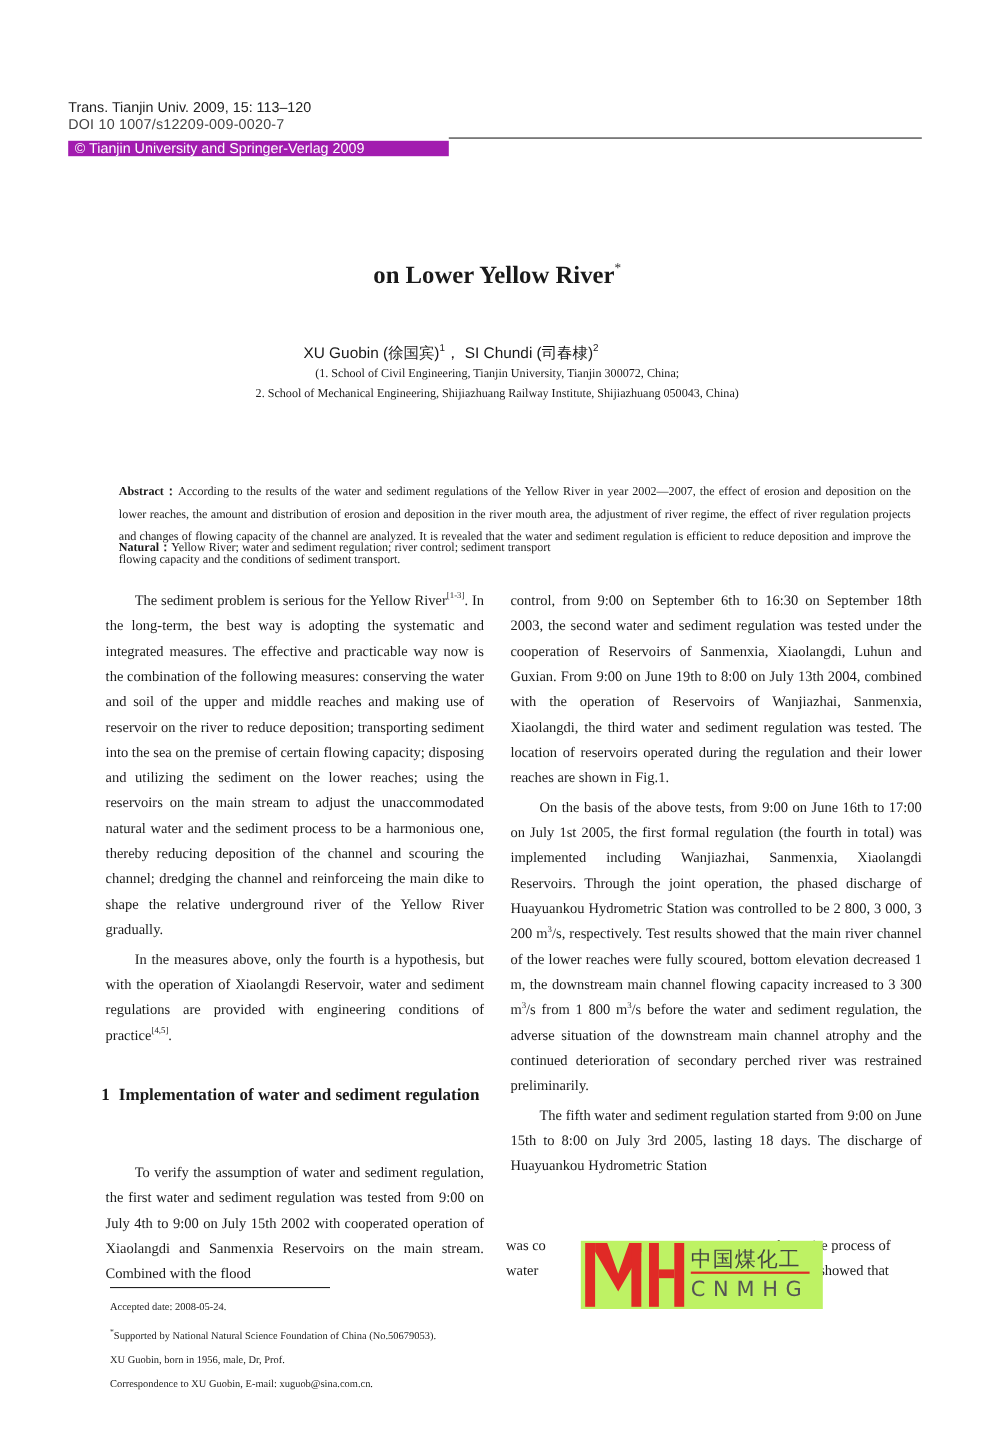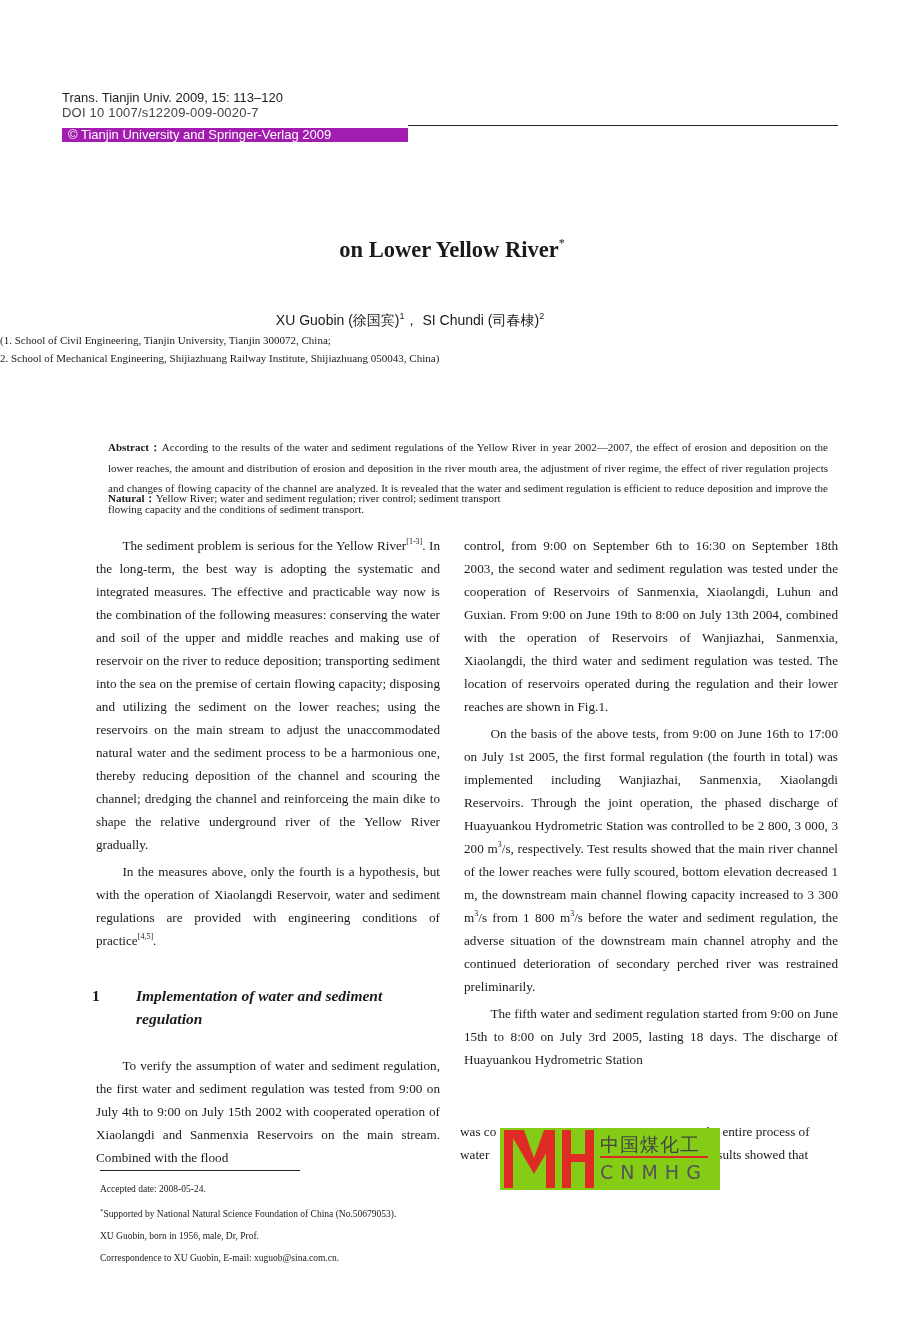--- a/index.html
+++ b/index.html
@@ -11,47 +11,47 @@
     #header .line { font-size: 13px; line-height: 15px; color: #222; }
     #header .doi { color: #444; letter-spacing: 0.2px; }
     #copyright-bar { position: absolute; left: 62px; top: 128px; height: 14px; width: 346px; background: #a21caf; color: #ffffff; font-size: 13px; line-height: 14px; padding-left: 6px; box-sizing: border-box; white-space: nowrap; overflow: hidden; }
     #header-rule { position: absolute; left: 408px; top: 125px; width: 430px; height: 1px; background: #222; }
 
     #title { position: absolute; left: 0; width: 904px; top: 228px; text-align: center; font-weight: bold; font-size: 22.5px; line-height: 30px; }
     #title sup { font-size: 12px; font-weight: normal; vertical-align: 10px; }
 
     #authors { position: absolute; left: 0; width: 820px; top: 307px; text-align: center; font-size: 14px; line-height: 18px; }
     #authors sup { font-size: 9px; vertical-align: 6px; }
-    #affiliations { position: absolute; left: 0; width: 904px; top: 331px; font-size: 11px; line-height: 18px; }
+    #affiliations { position: absolute; left: 0; width: 904px; top: 331px; text-align: center; font-size: 11px; line-height: 18px; }
 
     #abstract { position: absolute; left: 108px; width: 720px; top: 389px; font-size: 11px; line-height: 20.5px; text-align: justify; margin-top: 48px; }
     #abstract b { font-weight: bold; }
     #keywords { position: absolute; left: 108px; width: 720px; top: 488px; font-size: 11px; line-height: 20px; }
 
     .col { position: absolute; top: 530px; font-size: 13.2px; line-height: 23px; text-align: justify; }
     #col-left { left: 92px; width: 352px; }
     #col-right { left: 460px; width: 382px; }
     .col p { margin: 4px; text-indent: 0; }
     .col p.indent { text-indent: 2em; }
     .col sup { font-size: 8px; vertical-align: 6px; line-height: 0; }
 
     #section-heading { position: absolute; left: 92px; top: 984px; width: 352px; font-size: 15.5px; font-weight: bold; line-height: 23px; }
     #section-heading .num { position: absolute; left: 0; top: 0; }
-    #section-heading .txt { display: block; margin-left: 44px; font-style: italic; }
+    #section-heading .txt { display: block; margin-left: 16px; }
 
     #col-left-2 { top: 1050px; }
 
     #footnote-rule { position: absolute; left: 100px; top: 1170px; width: 200px; height: 1px; background: #222; }
     #footnotes { position: absolute; left: 100px; top: 1178px; font-size: 9.5px; line-height: 22px; }
     #footnotes div { white-space: nowrap; }
     #footnotes sup { font-size: 7px; vertical-align: 4px; }
 
     #watermark-footer { position: absolute; left: 87px; top: 1330px; font-size: 18px; color: #222; }
 
-    #logo { position: absolute; left: 500px; top: 1128px; width: 220px; height: 62px; background: #84cc16; }
+    #logo { position: absolute; left: 528px; top: 1128px; width: 220px; height: 62px; background: #bef264; }
     #logo svg { position: absolute; left: 0; top: 0; }
     #logo .cn { position: absolute; left: 100px; top: 4px; font-size: 19px; color: #444; letter-spacing: 1px; font-family: "DejaVu Sans", sans-serif; }
     #logo .rule { position: absolute; left: 100px; top: 28px; width: 108px; height: 2px; background: #e02a26; }
     #logo .en { position: absolute; left: 100px; top: 33px; font-size: 19px; color: #555; letter-spacing: 7px; font-family: "DejaVu Sans", sans-serif; }
     #overlap-right { position: absolute; left: 703px; top: 1120px; font-size: 13.2px; line-height: 23px; }
     #overlap-left { position: absolute; left: 460px; top: 1120px; font-size: 13.2px; line-height: 23px; }
   </style>
 </head>
 <body>
 

